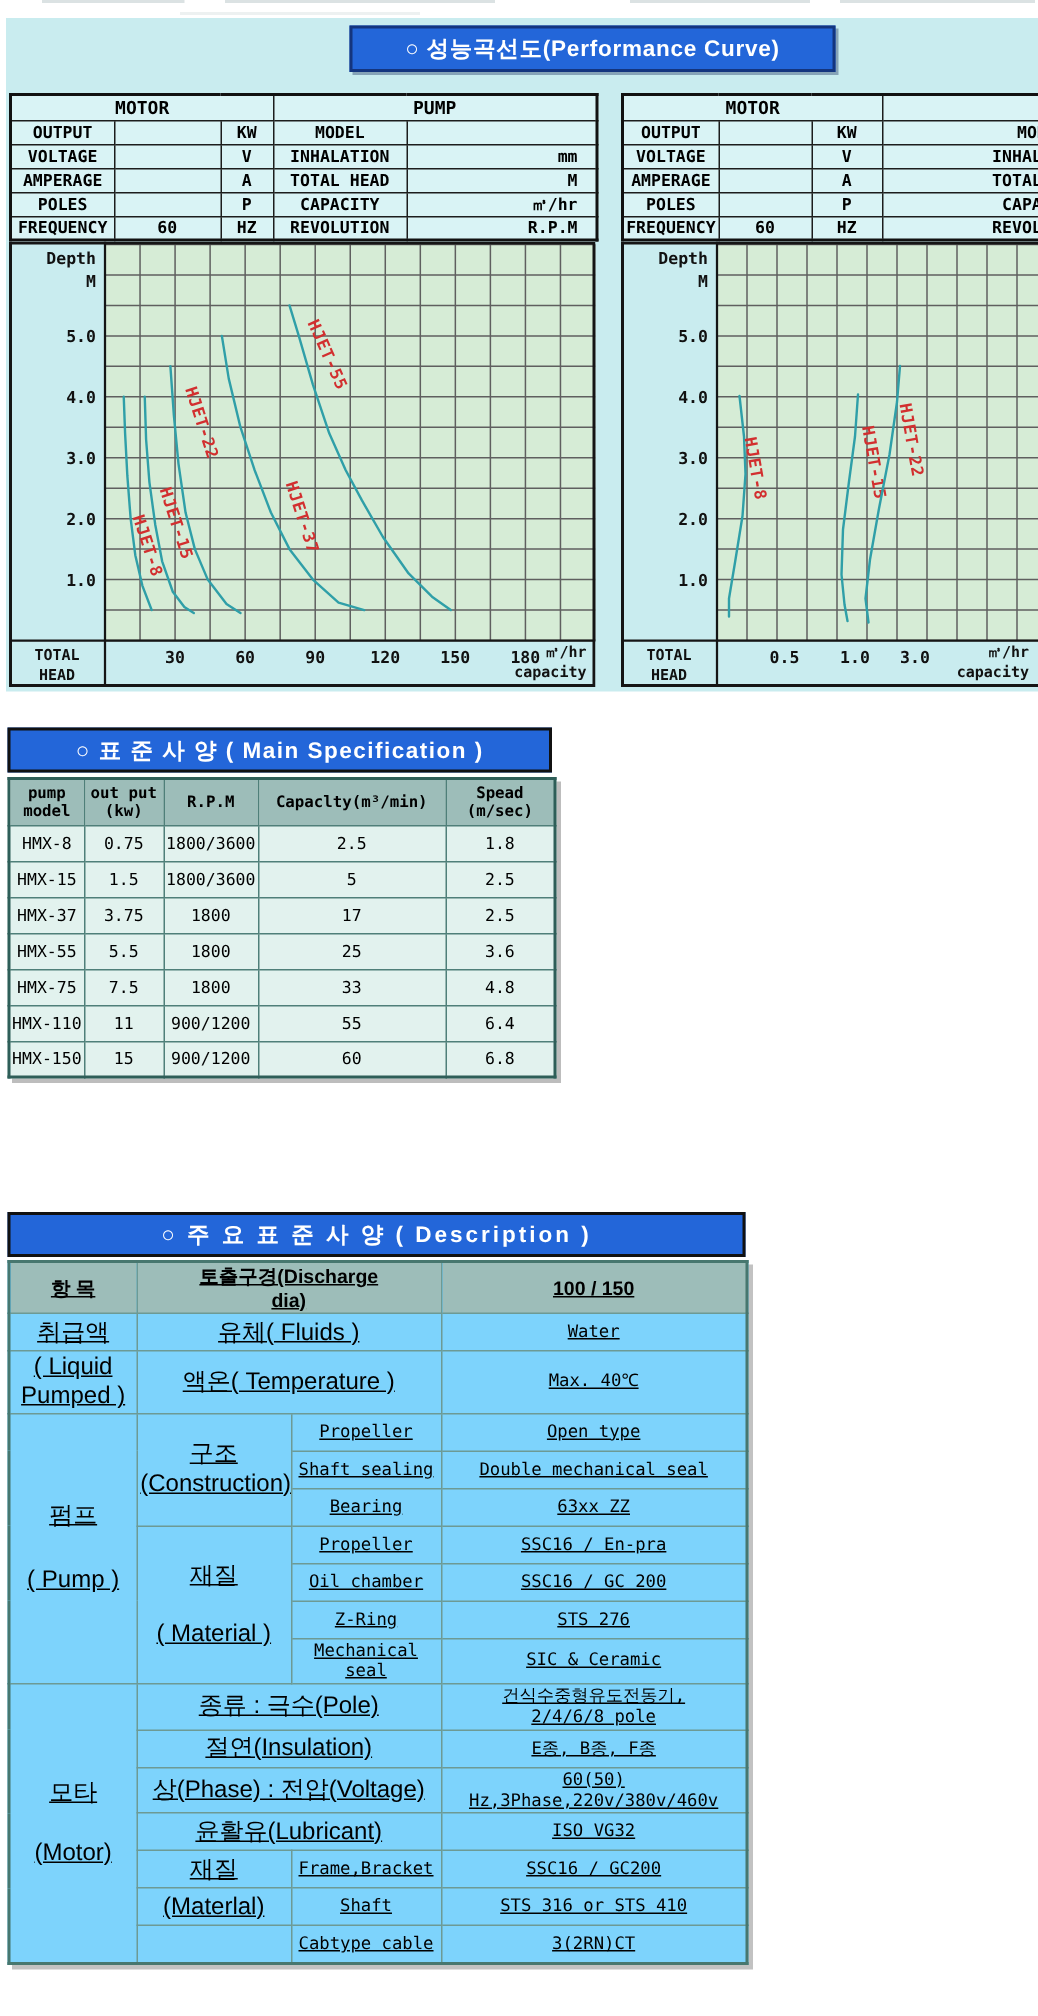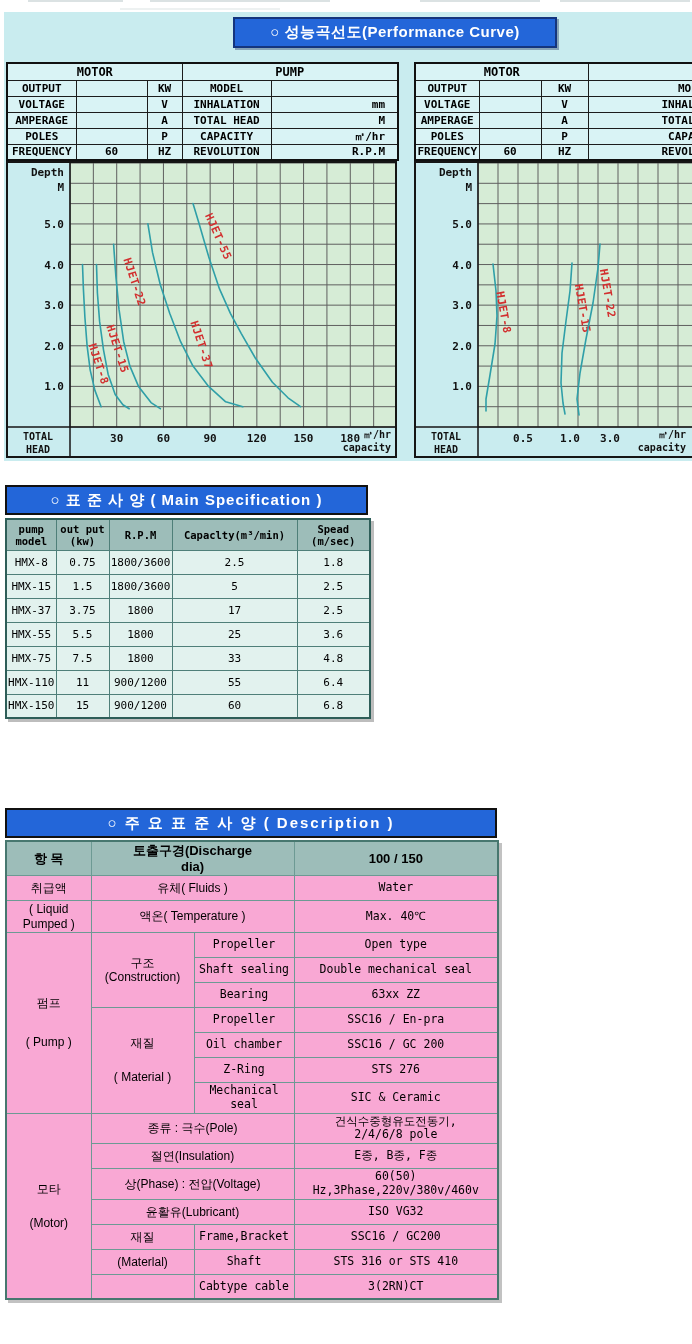--- a/index.html
+++ b/index.html
@@ -29,24 +29,24 @@
   .spec-table{position:absolute;left:5px;top:518px;width:364px;background:#e2f2ee;
       border:2px solid #2e5e58;box-shadow:3px 3px 0 #bdbdbd;}
   .spec-table td,.spec-table th{border:1px solid #4f7f79;padding:0;text-align:center;overflow:hidden;}
   .spec-table th{background:#9dbdb9;}
   .th-kr{font-size:12px;font-weight:bold;}
   .th-en{font-size:10.5px;font-weight:bold;white-space:pre-line;line-height:1.15;
       font-family:"DejaVu Sans Mono","Liberation Sans",monospace;}
   .spec-table td{font-size:11px;font-family:"DejaVu Sans Mono","Liberation Sans",monospace;}
 
   
-  .desc-table{position:absolute;left:5px;top:840px;width:492px;background:#f9a8d4;
-      border:2px solid #47776f;box-shadow:3px 3px 0 #c2c2c2;}
+  .desc-table{position:absolute;left:5px;top:840px;width:492px;background:#7dd3fc;
+      border:2px solid #47776f;box-shadow:3px 3px 0 #c2c2c2;text-decoration:underline;}
   .desc-table td,.desc-table th{border:1px solid #6d9a94;padding:1px 2px;text-align:center;
-      overflow:hidden;font-size:12px;line-height:1.2;}
+      overflow:hidden;font-size:16px;line-height:1.2;}
   .desc-table th{background:#9dbdb9;font-size:13px;font-weight:bold;white-space:pre-line;}
   .desc-table td.val{font-family:"DejaVu Sans Mono","Liberation Sans",monospace;font-size:11.5px;white-space:pre-line;}
   .desc-table td.lbl{white-space:pre-line;}
   .stack{display:flex;flex-direction:column;align-items:center;justify-content:center;}
   .gap26{gap:24px;} .gap20{gap:20px;}
 </style>
 </head>
 <body>
 
 <div class="page">

